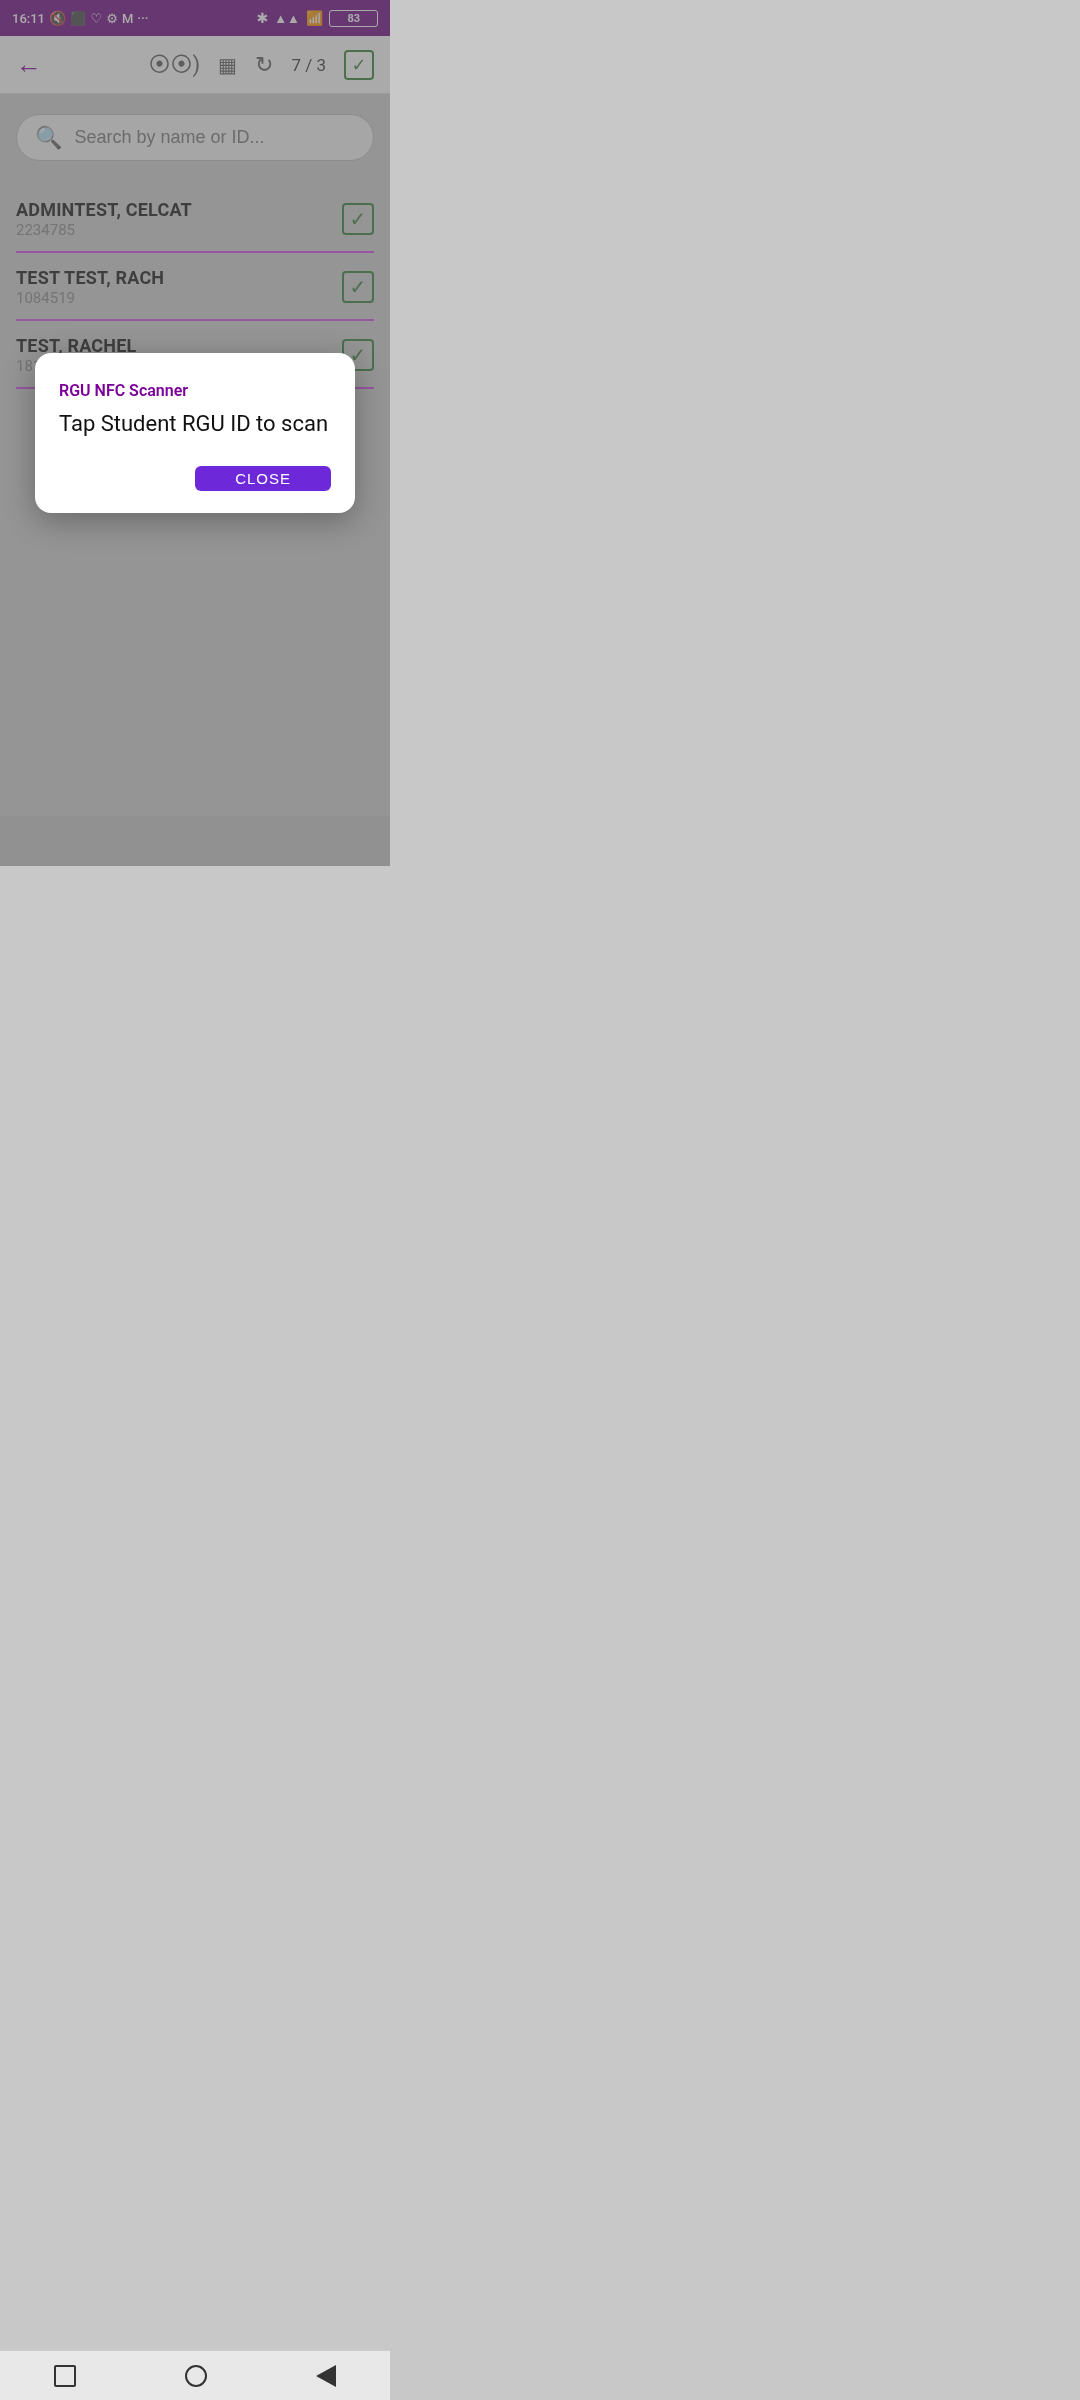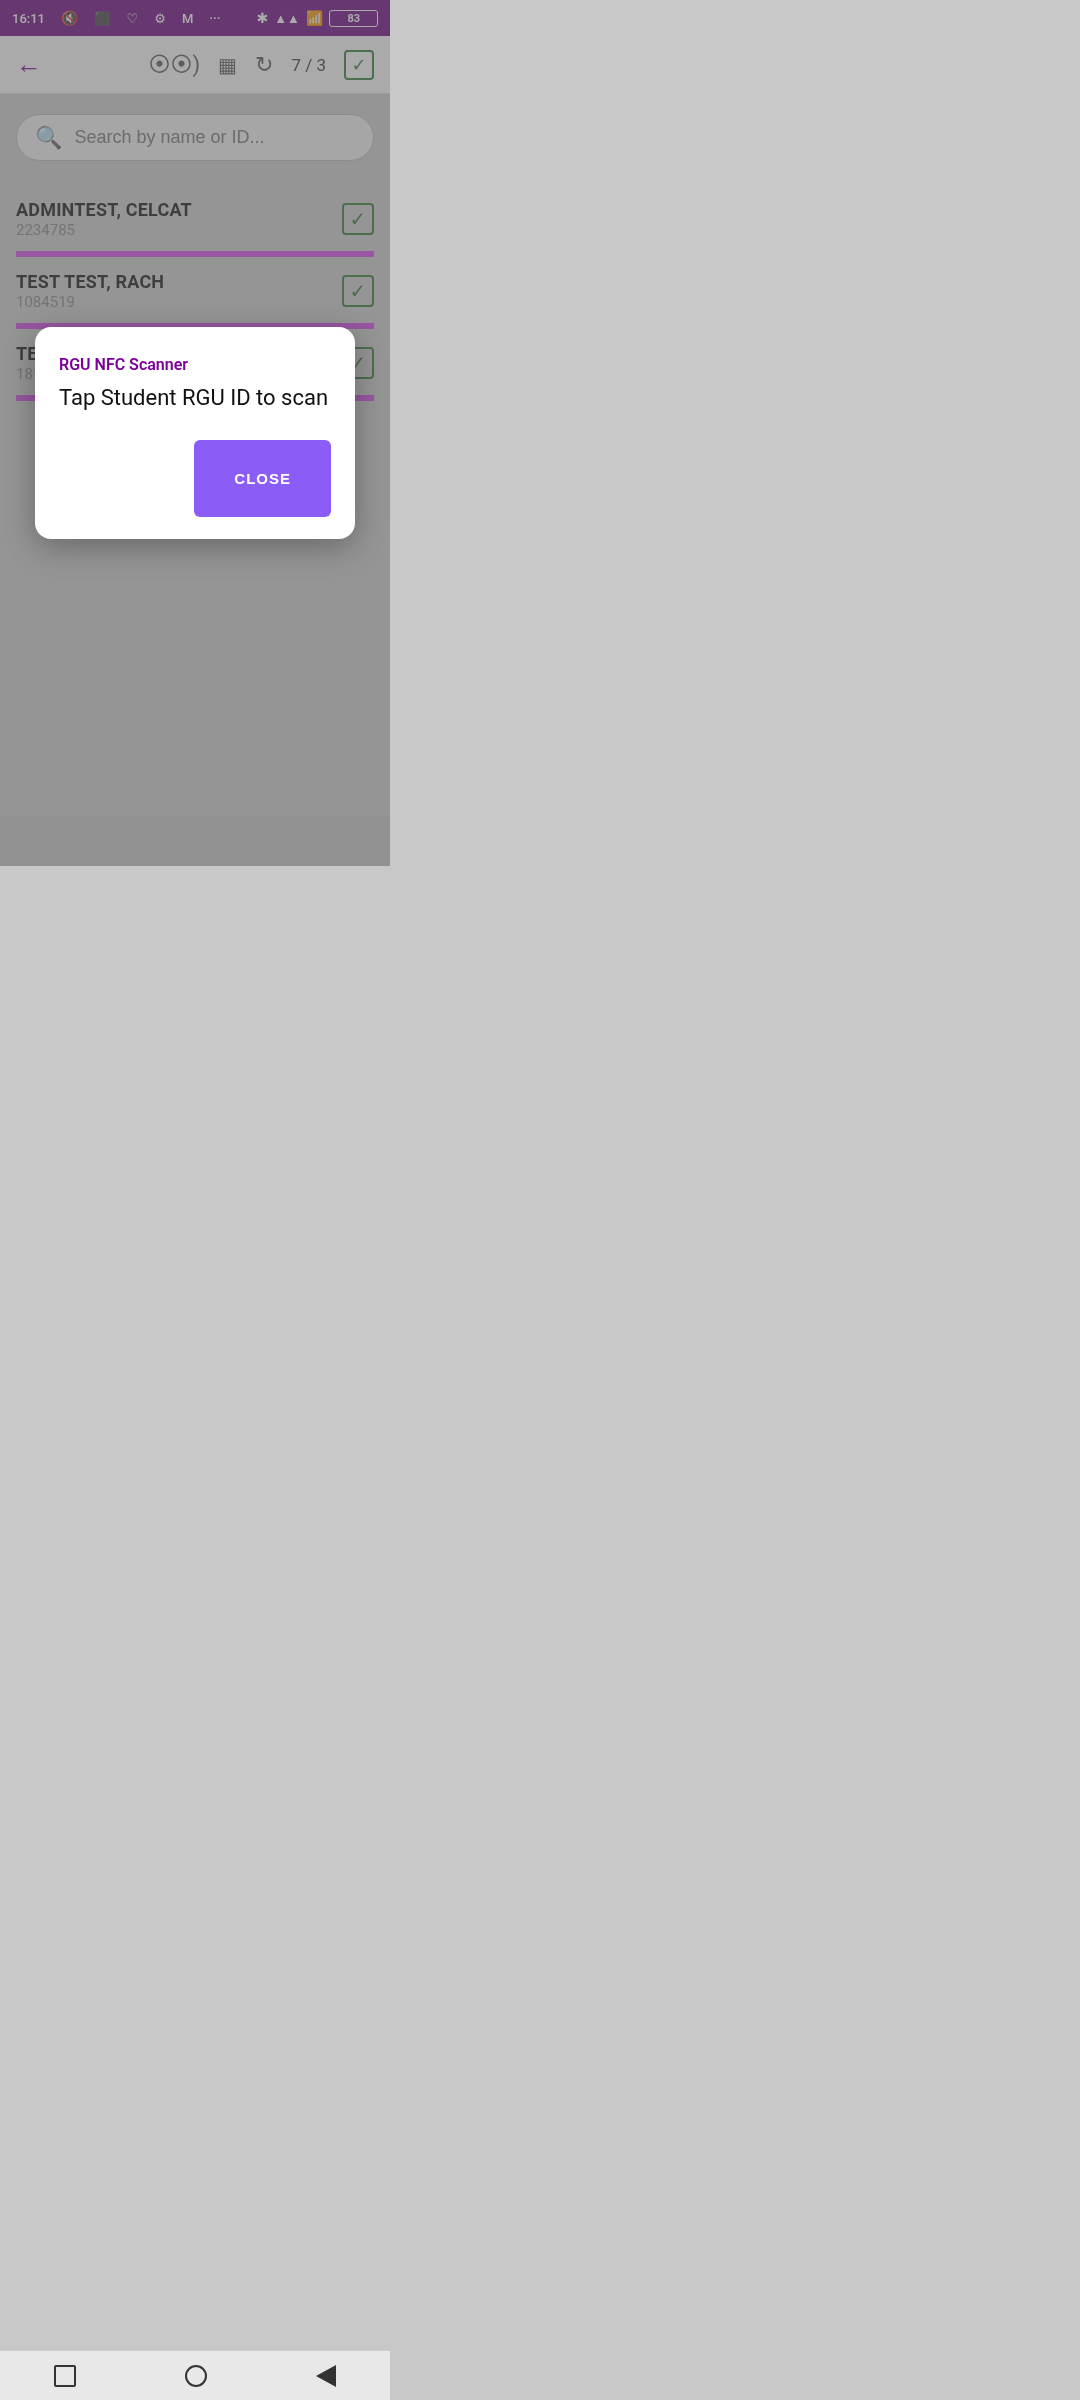--- a/index.html
+++ b/index.html
@@ -19,21 +19,21 @@
       background: #6a0080;
       height: 36px;
       display: flex;
       align-items: center;
       justify-content: space-between;
       padding: 0 12px;
       color: white;
       font-size: 13px;
       font-weight: 500;
     }
-    .status-left { display: flex; align-items: center; gap: 16px; }
+    .status-left { display: flex; align-items: center; gap: 4px; }
     .status-right { display: flex; align-items: center; gap: 6px; }
     .battery-box {
       border: 1.5px solid white;
       border-radius: 3px;
       padding: 1px 17px;
       font-size: 11px;
       font-weight: bold;
     }
 
     
@@ -111,21 +111,21 @@
       width: 100%;
     }
 
     
     .student-list { }
     .student-item {
       display: flex;
       align-items: center;
       justify-content: space-between;
       padding: 14px 0 12px 0;
-      border-bottom: 6px solid #d946ef;
+      border-bottom: 2px solid #d946ef;
       gap: 8px;
     }
     .student-info { }
     .student-name {
       font-size: 18px;
       font-weight: bold;
       color: #111;
       letter-spacing: 0.2px;
     }
     .student-id {
@@ -177,27 +177,27 @@
       font-weight: 400;
       color: #111;
       margin-bottom: 28px;
       line-height: 1.3;
     }
     .dialog-actions {
       display: flex;
       justify-content: flex-end;
     }
     .close-btn {
-      background: #8b5cf6;
+      background: #6d28d9;
       color: white;
       border: none;
       border-radius: 6px;
-      padding: 30px 40px;
+      padding: 4px 40px;
       font-size: 15px;
-      font-weight: 700;
+      font-weight: 400;
       letter-spacing: 1px;
       cursor: pointer;
     }
 
     
     .nav-bar {
       background: #e8e8e8;
       height: 50px;
       display: flex;
       align-items: center;

